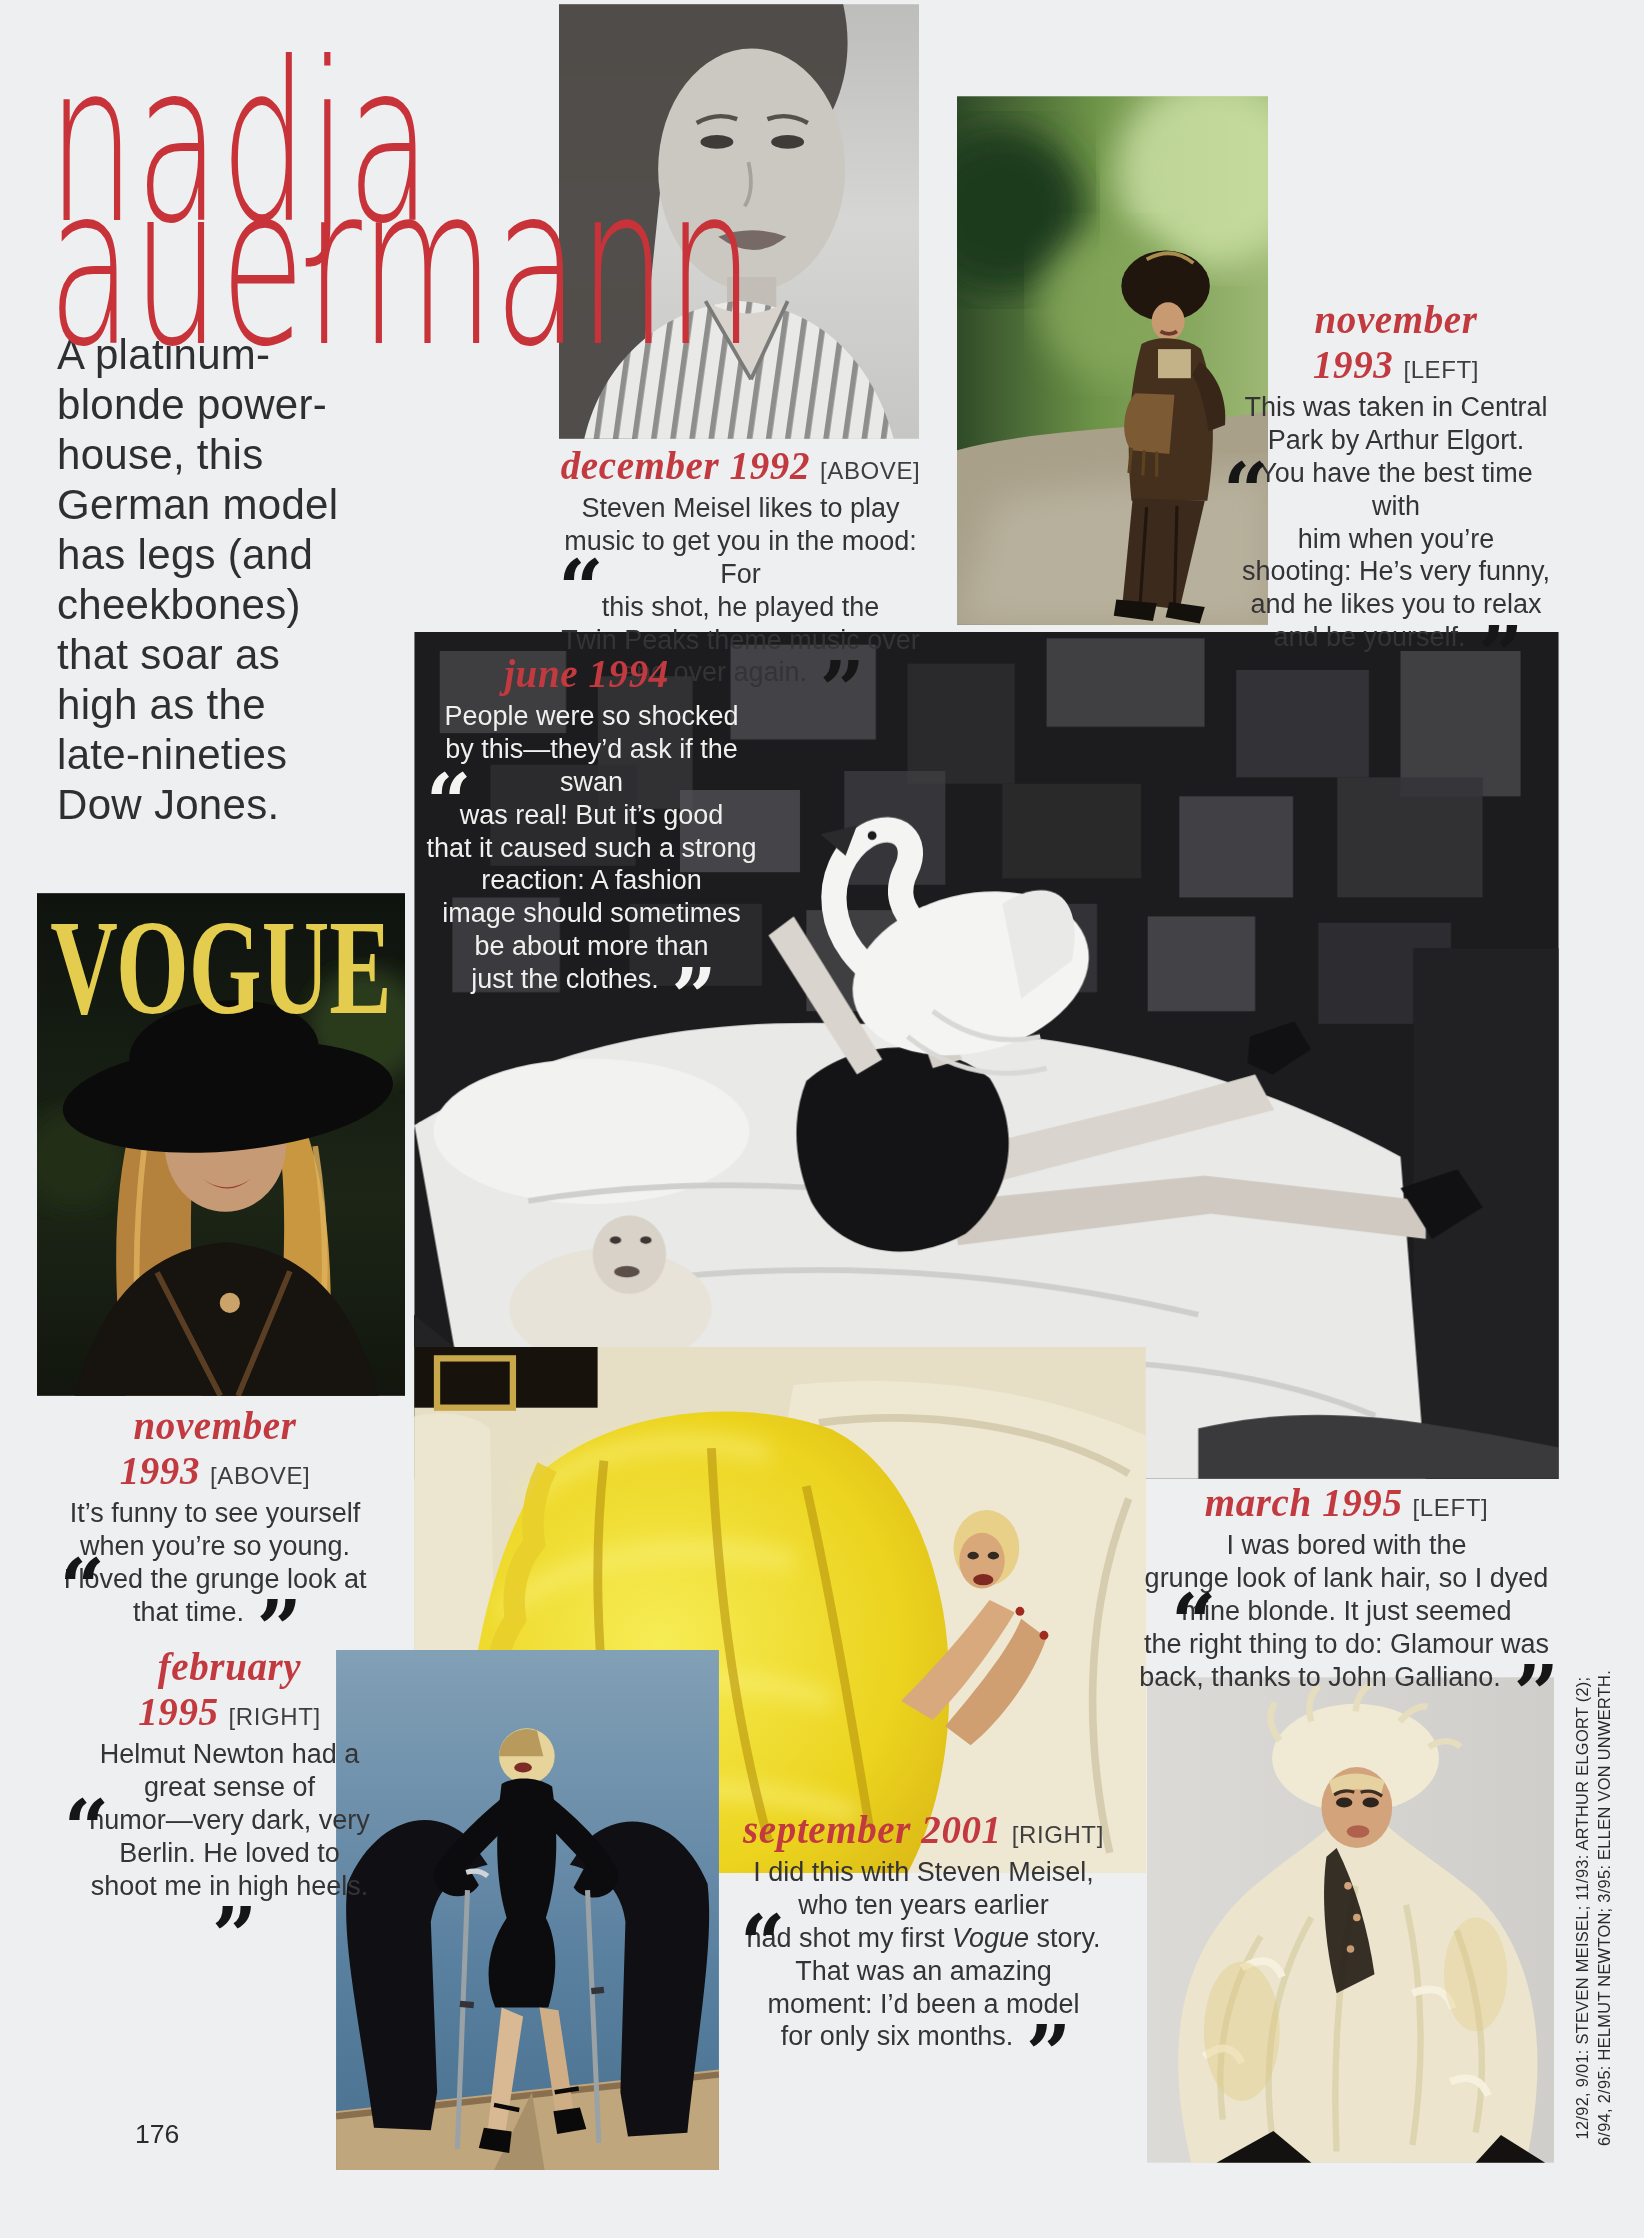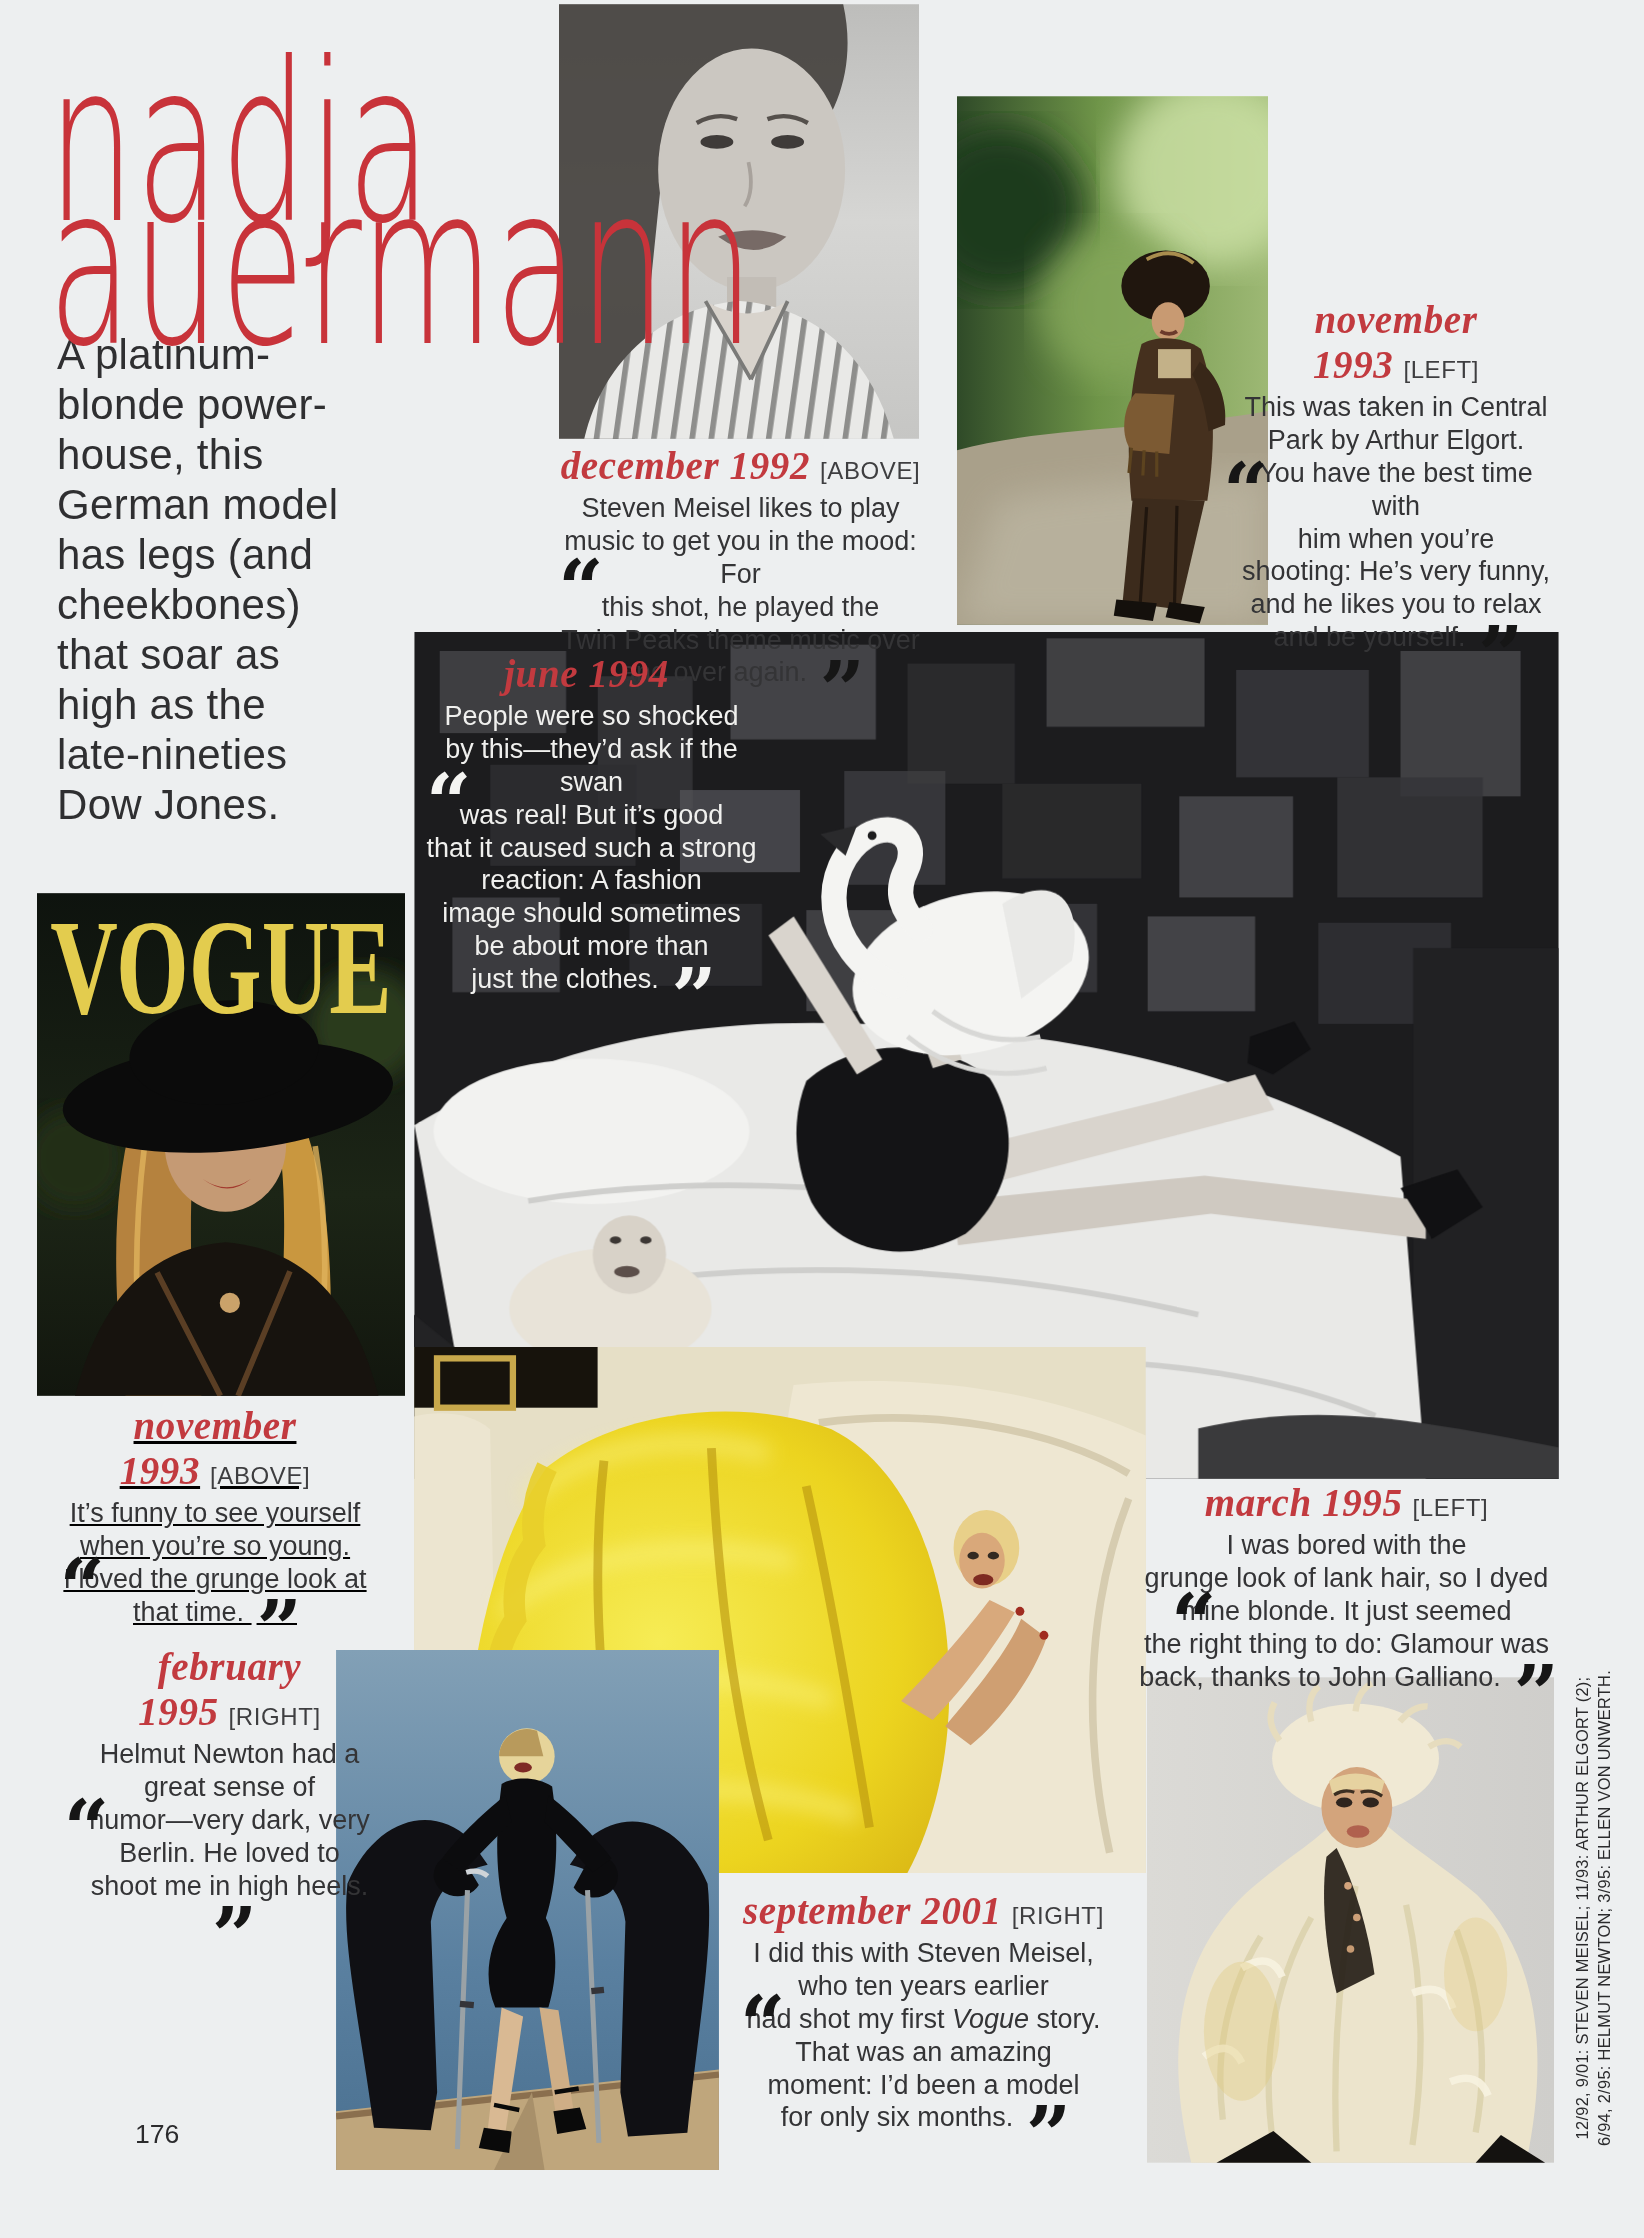--- a/index.html
+++ b/index.html
@@ -39,24 +39,24 @@
             white-space:pre-line;}
   .q-open{position:absolute;font-family:"DejaVu Serif",serif;font-weight:700;font-size:79px;
           line-height:1;color:#161616;letter-spacing:-5px;}
   .q-close{font-family:"DejaVu Serif",serif;font-weight:700;font-size:79px;line-height:0;
           vertical-align:-0.45em;color:#161616;letter-spacing:-5px;margin-left:5px;}
   #c0{left:557px;top:443px;width:367px;}
   #c1{left:1233px;top:297px;width:326px;}
   #c2{left:421px;top:651px;width:341px;}
   #c2 .cap-body{color:#f0f0ee;}
   #c2 .q-open,#c2 .q-close{color:#f4f4f2;}
-  #c3{left:38px;top:1403px;width:354px;text-decoration:underline;}
+  #c3{left:38px;top:1403px;width:354px;}
   #c4{left:1138px;top:1480px;width:417px;}
   #c5{left:25px;top:1644px;width:329px;margin-left:40px;}
-  #c6{left:721px;top:1888px;width:405px;}
+  #c6{left:721px;top:1807px;width:405px;}
   #c0 .q-open{left:1.3px;top:57px;}
   #c1 .q-open{left:-10px;top:61px;}
   #c2 .q-open{left:5px;top:63px;}
   #c3 .q-open{left:21.5px;top:51px;}
   #c4 .q-open{left:33px;top:54px;}
   #c5 .q-open{left:-1.3px;top:51px;}
   #c6 .q-open{left:19px;top:48px;}
 
   
   #credits{position:absolute;left:1353px;top:1885px;width:481px;height:46px;

